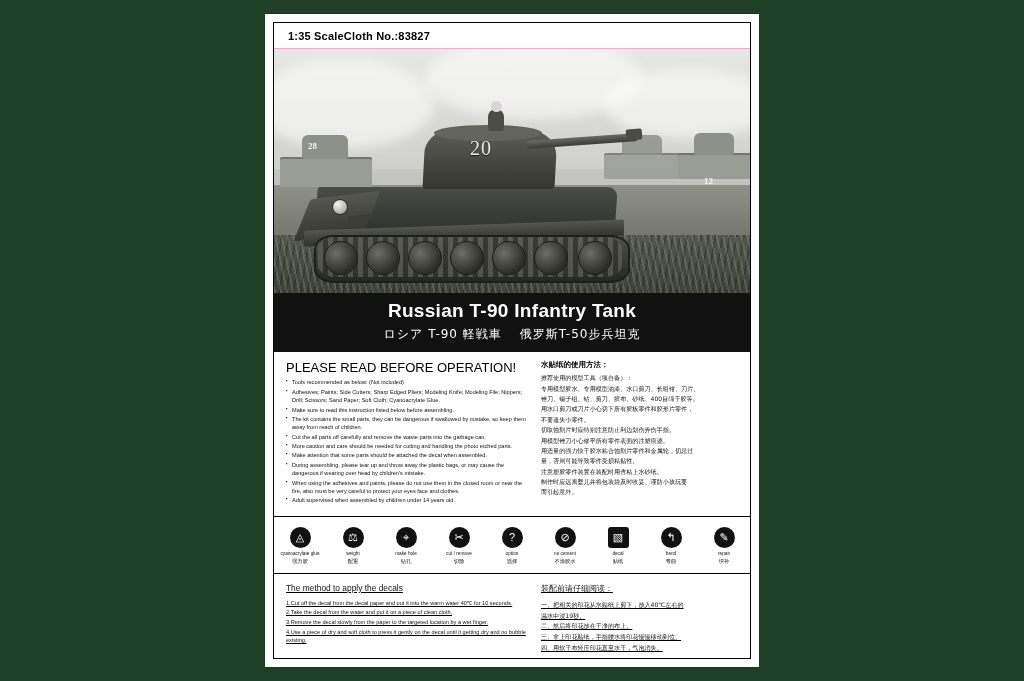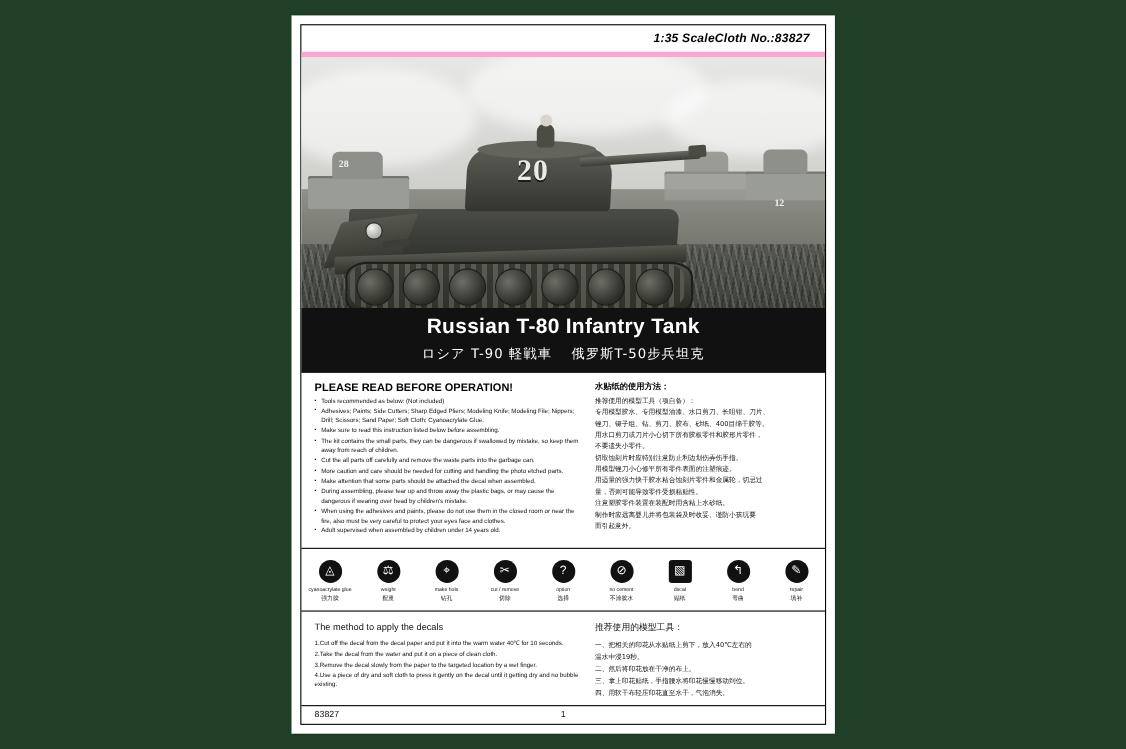--- a/index.html
+++ b/index.html
@@ -18,26 +18,25 @@
   }
   .sheet{
     position:absolute;
     left:8px;top:8px;right:8px;bottom:8px;
     border:1px solid #000;
     display:flex;flex-direction:column;
   }
   
   .hdr{
     height:26px;
-    border-bottom:5px solid #f9a8d4;
-    display:flex;align-items:center;justify-content:flex-end;
+    border-bottom:1px solid #f9a8d4;
+    display:flex;align-items:center;justify-content:flex-start;
     padding:0 14px;
     font-weight:bold;font-size:11px;
     letter-spacing:.2px;
-    font-style:italic;
   }
   
   .photo{
     position:relative;
     height:250px;
     background:linear-gradient(#d8d8d6 0%,#c9c9c6 45%,#b9bab6 70%,#a9aaa4 100%);
     overflow:hidden;
   }
   .sky{
     position:absolute;left:0;top:0;right:0;height:120px;
@@ -104,21 +103,21 @@
     transform:rotate(-4deg);
     border-radius:2px;
   }
   .barrel-tip{
     position:absolute;left:352px;top:80px;width:16px;height:11px;
     background:#4a4c44;transform:rotate(-4deg);border-radius:2px;
   }
   .tnum{
     position:absolute;left:196px;top:88px;
     color:#eceae4;font-family:"Liberation Serif", serif;
-    font-size:27px;font-weight:bold;letter-spacing:1px;
+    font-size:20px;font-weight:normal;letter-spacing:1px;
     text-shadow:0 1px 0 rgba(0,0,0,.6);
   }
   .track{
     position:absolute;left:40px;top:186px;width:312px;height:44px;
     background:linear-gradient(#4f5149,#26281f);
     border-radius:20px/14px;
     border:2px solid #1d1f19;
   }
   .track-teeth{
     position:absolute;left:44px;top:188px;width:304px;height:40px;
@@ -167,21 +166,21 @@
     flex:0 0 auto;
     display:flex;
     border-bottom:1px solid #000;
     padding:8px 12px 10px;
     gap:14px;
   }
   .col-en{width:55%;}
   .col-cn{width:45%;}
   .instr h4{
     margin:0 0 3px 0;
-    font-size:10px;font-weight:bold;
+    font-size:13px;font-weight:normal;
   }
   .instr .cnh{
     margin:0 0 3px 0;font-size:7.5px;font-weight:bold;
     font-family:"DejaVu Sans", sans-serif;
   }
   ul.en{margin:0;padding:0;list-style:none;}
   ul.en li{
     position:relative;
     font-size:5.6px;line-height:1.5;
     padding-left:6px;margin-bottom:1px;
@@ -216,20 +215,21 @@
   .ico .glyph.sq{border-radius:3px;}
   .ico .en{font-size:4.7px;line-height:1.25;color:#111;display:block;}
   .ico .cn{font-size:5.3px;color:#111;display:block;margin-top:1px;
     font-family:"DejaVu Sans", sans-serif;}
   
   .decals{
     flex:1 1 auto;
     display:flex;
     padding:9px 12px 4px;
     gap:14px;
+    text-decoration:underline;
   }
   .decals h3{
     margin:0 0 6px 0;font-size:8.4px;font-weight:normal;color:#111;
   }
   .decals h3.cn{font-family:"DejaVu Sans", sans-serif;font-size:8px;}
   .decals ol{margin:0;padding:0;list-style:none;}
   .decals ol li{
     font-size:5.6px;line-height:1.55;color:#111;margin-bottom:1px;
   }
   .decals ol.cn li{
@@ -297,21 +297,21 @@
       <div class="wheel" style="left:134px;"></div>
       <div class="wheel" style="left:176px;"></div>
       <div class="wheel" style="left:218px;"></div>
       <div class="wheel" style="left:260px;"></div>
       <div class="wheel" style="left:304px;"></div>
       <div class="headlight"></div>
       <div class="mg"></div>
     </div>
 
     <div class="titleband">
-      <div class="title-en">Russian T-80 Infantry Tank</div>
+      <div class="title-en">Russian T-90 Infantry Tank</div>
       <div class="title-cjk">ロシア T-90 軽戦車　 俄罗斯T-50步兵坦克</div>
     </div>
 
     <div class="instr">
       <div class="col-en">
         <h4>PLEASE READ BEFORE OPERATION!</h4>
         <ul class="en">
           <li>Tools recommended as below:  (Not included)</li>
           <li style="list-style:none;padding-left:6px;">Adhesives; Paints; Side Cutters; Sharp Edged Pliers; Modeling Knife; Modeling File; Nippers; Drill; Scissors; Sand Paper; Soft Cloth; Cyanoacrylate Glue.</li>
           <li>Make sure to read this instruction listed below before assembling.</li>
@@ -395,30 +395,26 @@
       <div style="width:55%">
         <h3>The method to apply the decals</h3>
         <ol>
           <li>1.Cut off the decal from the decal paper and put it into the warm water 40℃ for 10 seconds.</li>
           <li>2.Take the decal from the water and put it on a piece of clean cloth.</li>
           <li>3.Remove the decal slowly from the paper to the targeted location by a wet finger.</li>
           <li>4.Use a piece of dry and soft cloth to press it gently on the decal until it  getting dry and no bubble existing.</li>
         </ol>
       </div>
       <div style="width:45%">
-        <h3 class="cn">推荐使用的模型工具：</h3>
+        <h3 class="cn">装配前请仔细阅读：</h3>
         <ol class="cn">
           <li>一、把相关的印花从水贴纸上剪下，放入40℃左右的</li>
           <li>   温水中浸19秒。</li>
           <li>二、然后将印花放在干净的布上。</li>
           <li>三、拿上印花贴纸，手指腰水将印花慢慢移动到位。</li>
           <li>四、用软干布轻压印花直至水干，气泡消失。</li>
         </ol>
       </div>
     </div>
 
-    <div class="ftr">
-      <span>83827</span>
-      <span class="pg">1</span>
-    </div>
 
   </div>
 </div>
 
 </body></html>

